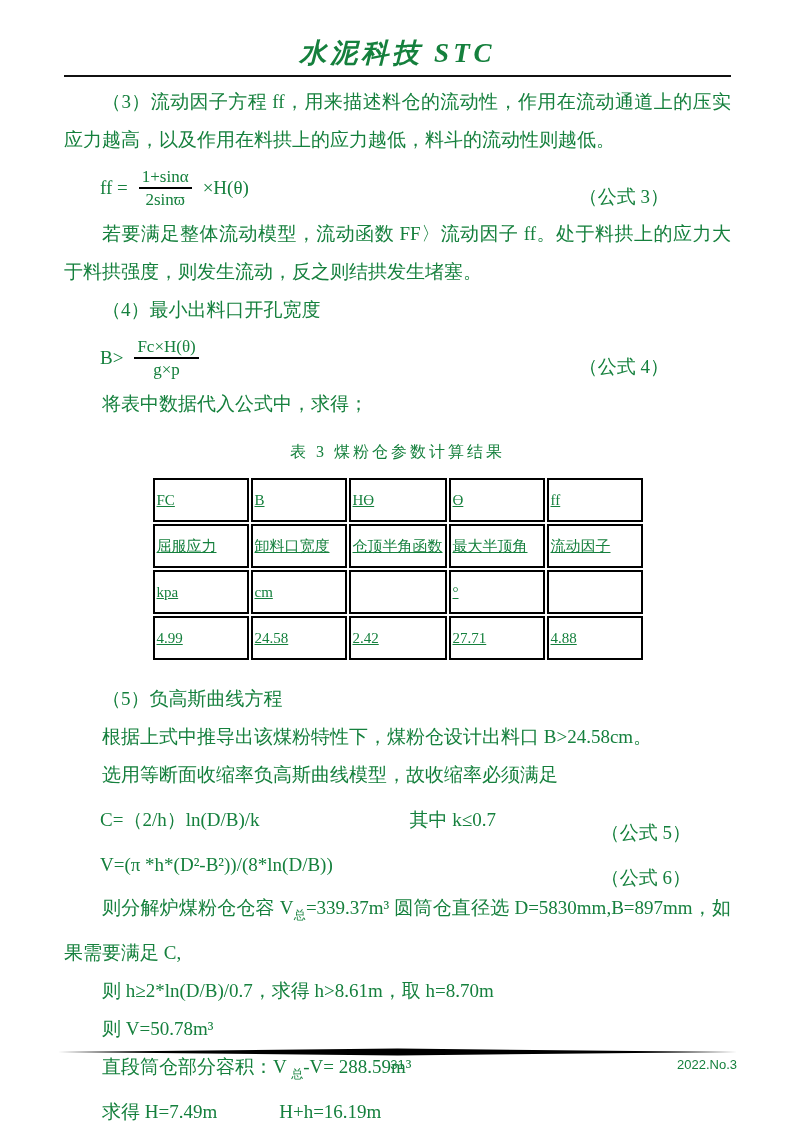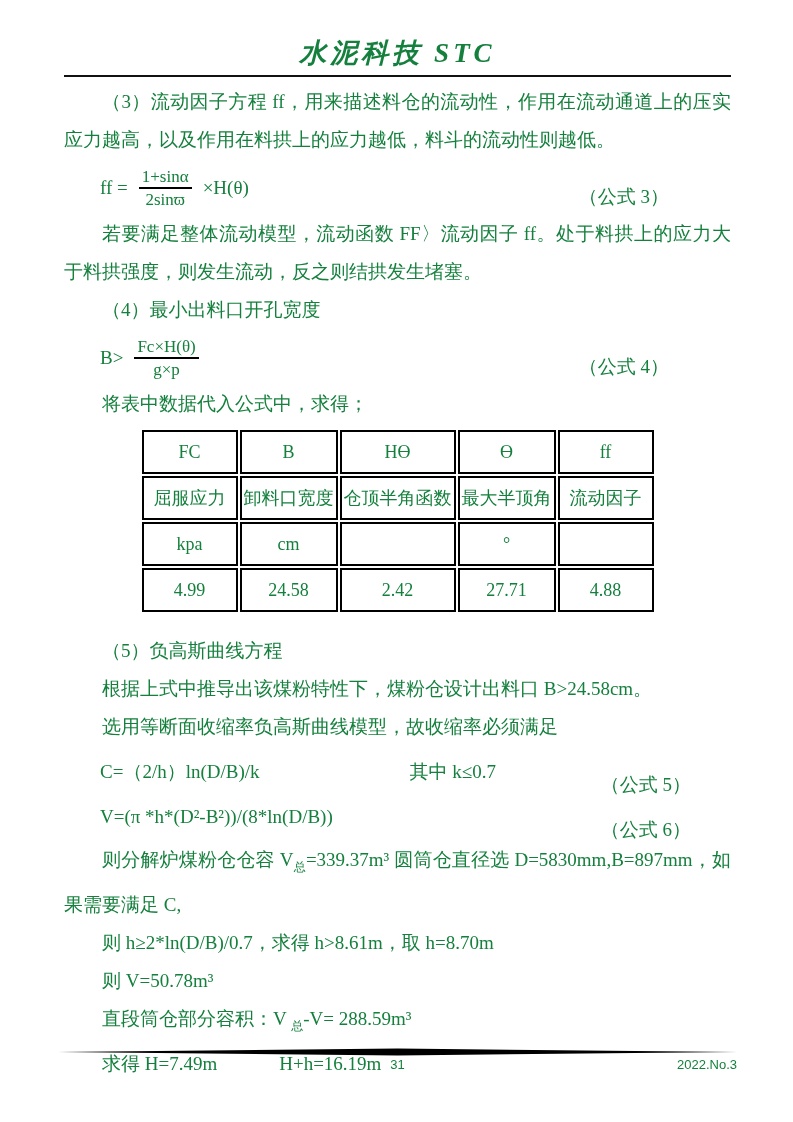--- a/index.html
+++ b/index.html
@@ -19,22 +19,22 @@
         margin:0 11px;font-size:17px;line-height:21px;}
   .frac .num{display:block;padding:0 3px;}
   .frac .den{display:block;border-top:2px solid #000;padding:0 3px;}
   .flabel{margin-left:auto;margin-right:62px;position:relative;top:9px;white-space:nowrap;}
   .flabel2{margin-left:auto;margin-right:40px;position:relative;top:13px;white-space:nowrap;}
   .fcond{margin-left:150px;text-align:center;}
   .simple-formula{white-space:nowrap;}
   
   .tcaption{text-align:center;font-size:16px;letter-spacing:3px;margin-top:10px;}
   .dtable{border-collapse:separate;border-spacing:2px;margin:5px auto 0 auto;}
-  .dtable td{border:2px solid #000;width:88px;height:21px;text-align:center;
-             font-size:18px;padding:1px 2px;white-space:nowrap;}
+  .dtable td{border:2px solid #000;width:88px;height:21px;text-align:left;
+             font-size:15px;padding:1px 2px;white-space:nowrap;text-decoration:underline;}
   .gap-after-table{height:18px;}
   sub.vsub{font-size:12px;}
   .pair-b{margin-left:62px;}
   
   .footer{position:absolute;left:58px;right:56px;top:1048px;}
   .footer-rule{display:block;width:100%;height:8px;}
   .footer-row{position:relative;margin-top:1px;
               font-family:"Liberation Sans","DejaVu Sans",sans-serif;font-size:13px;}
   .page-num{text-align:center;}
   .issue{position:absolute;right:0;top:0;}
@@ -70,20 +70,21 @@
         <span>B&gt;</span>
         <span class="frac">
             <span class="num">Fc×H(θ)</span>
             <span class="den">g×p</span>
           </span>
         <span class="flabel">（公式 4）</span>
       </div>
 
       <p class="para">将表中数据代入公式中，求得；</p>
 
+      <div class="tcaption">表 3  煤粉仓参数计算结果</div>
 
       <table class="dtable">
         <tbody>
             <tr>
           <td>FC</td>
           <td>B</td>
           <td>Hϴ</td>
           <td>ϴ</td>
           <td>ff</td>
         </tr>

